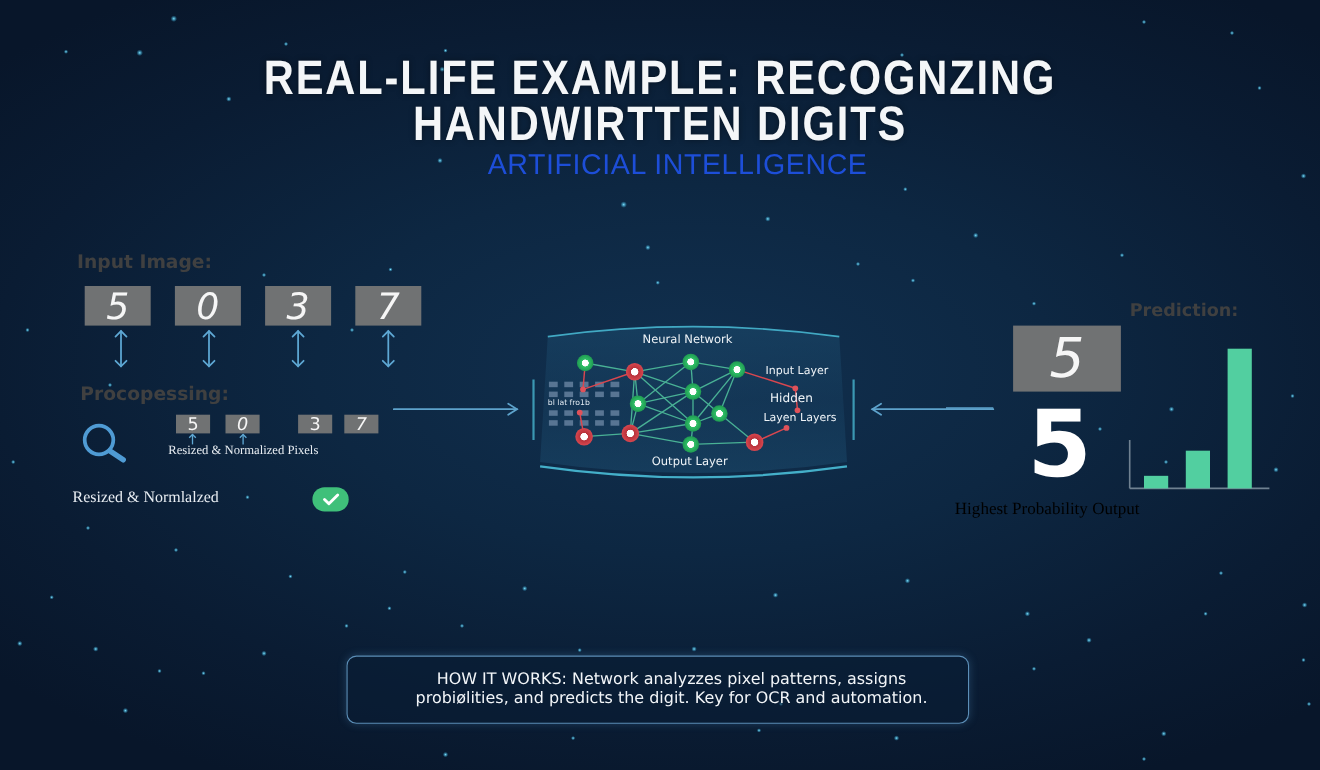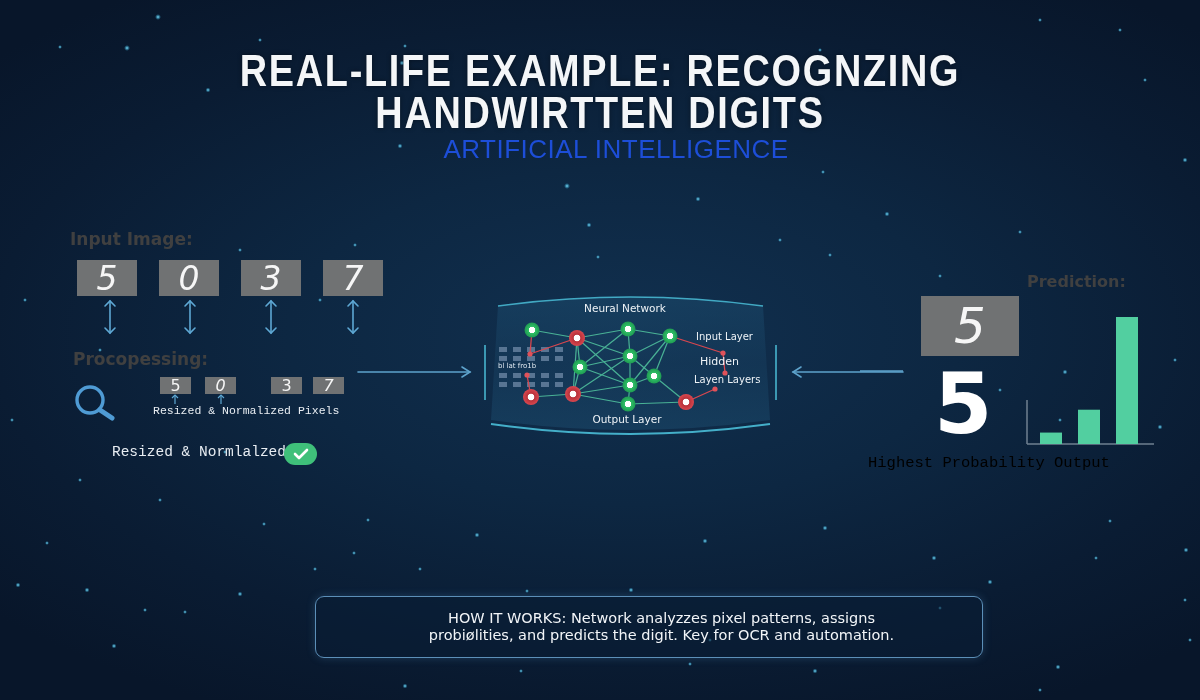--- a/index.html
+++ b/index.html
@@ -27,24 +27,24 @@
   }
   .label {
     position: absolute; font-family: "DejaVu Sans", sans-serif; font-weight: bold; color: #404040;
   }
   .digit-box {
     position: absolute; background: #707273;
     display: flex; align-items: center; justify-content: center;
     font-family: "DejaVu Sans", sans-serif; font-style: italic; color: #f6f6f6;
   }
   .small-text {
-    position: absolute; font-family: Liberation Mono, monospace; color: #e8edf2; text-align: right;
+    position: absolute; font-family: Liberation Serif, serif; color: #e8edf2;
   }
   .how-box {
-    position: absolute; left: 315px; top: 596px; width: 668px; height: 62px;
+    position: absolute; left: 315px; top: 596px; width: 566px; height: 62px;
     border: 1.5px solid #5c8fb8; border-radius: 9px;
     background: rgba(10, 30, 52, 0.55);
     box-shadow: 0 0 8px rgba(90,160,210,0.25);
     display: flex; align-items: center; justify-content: center; text-align: center; padding-left: 25px;
   }
   .how-text {
     font-family: "DejaVu Sans", sans-serif; font-size: 14.5px; line-height: 17px; color: #f2f5f8;
     width: 500px;
   }
   .check {

